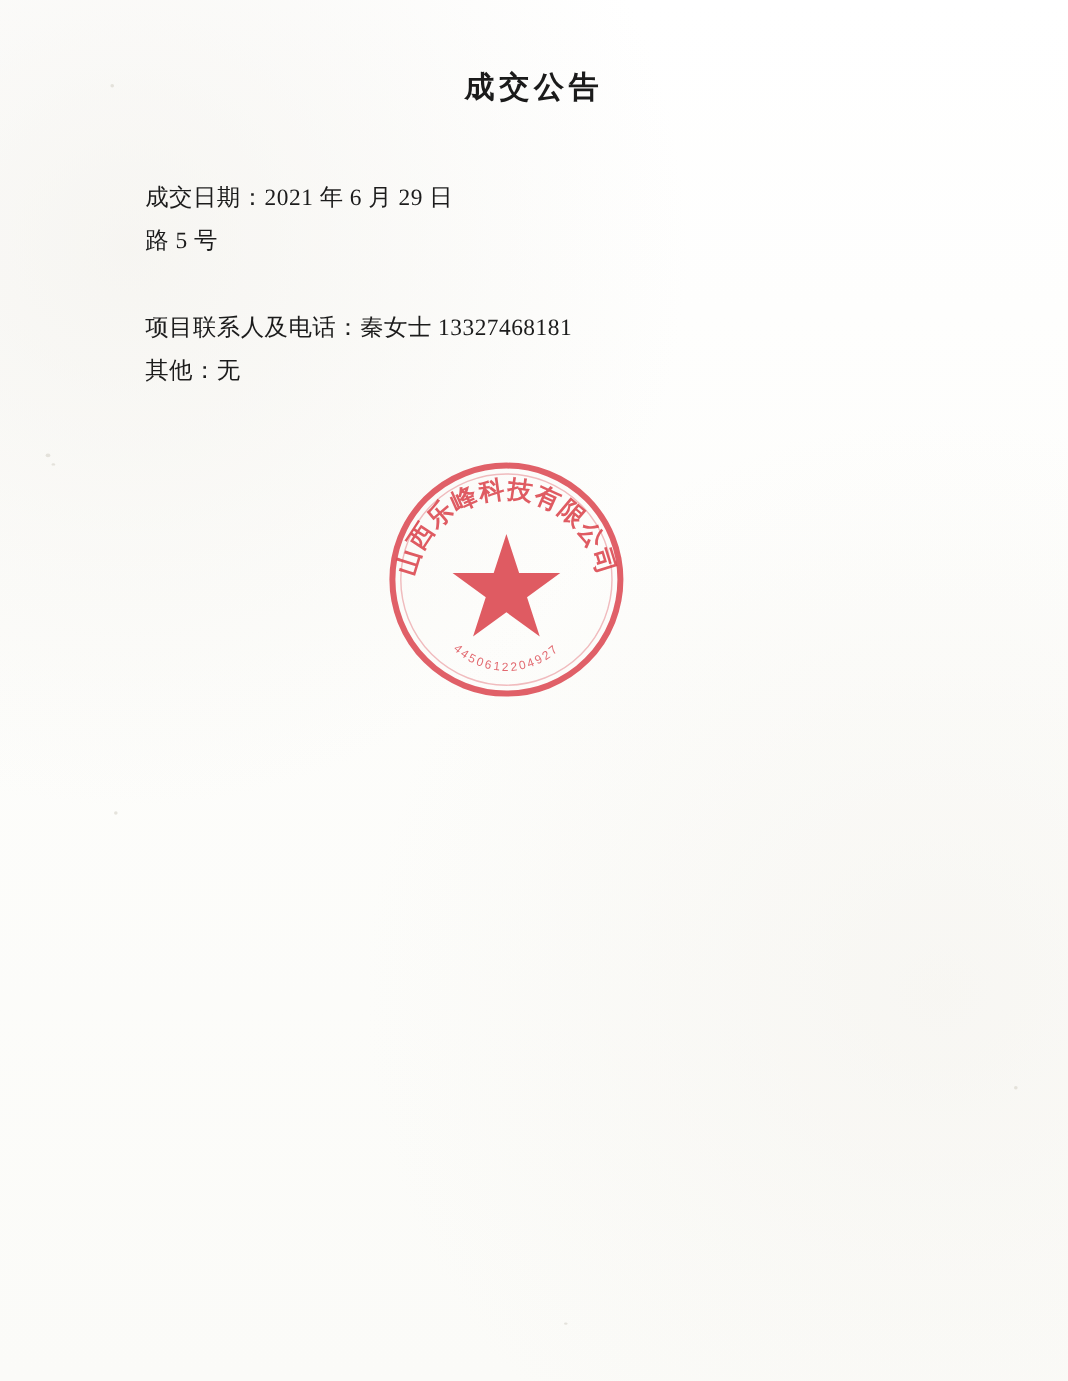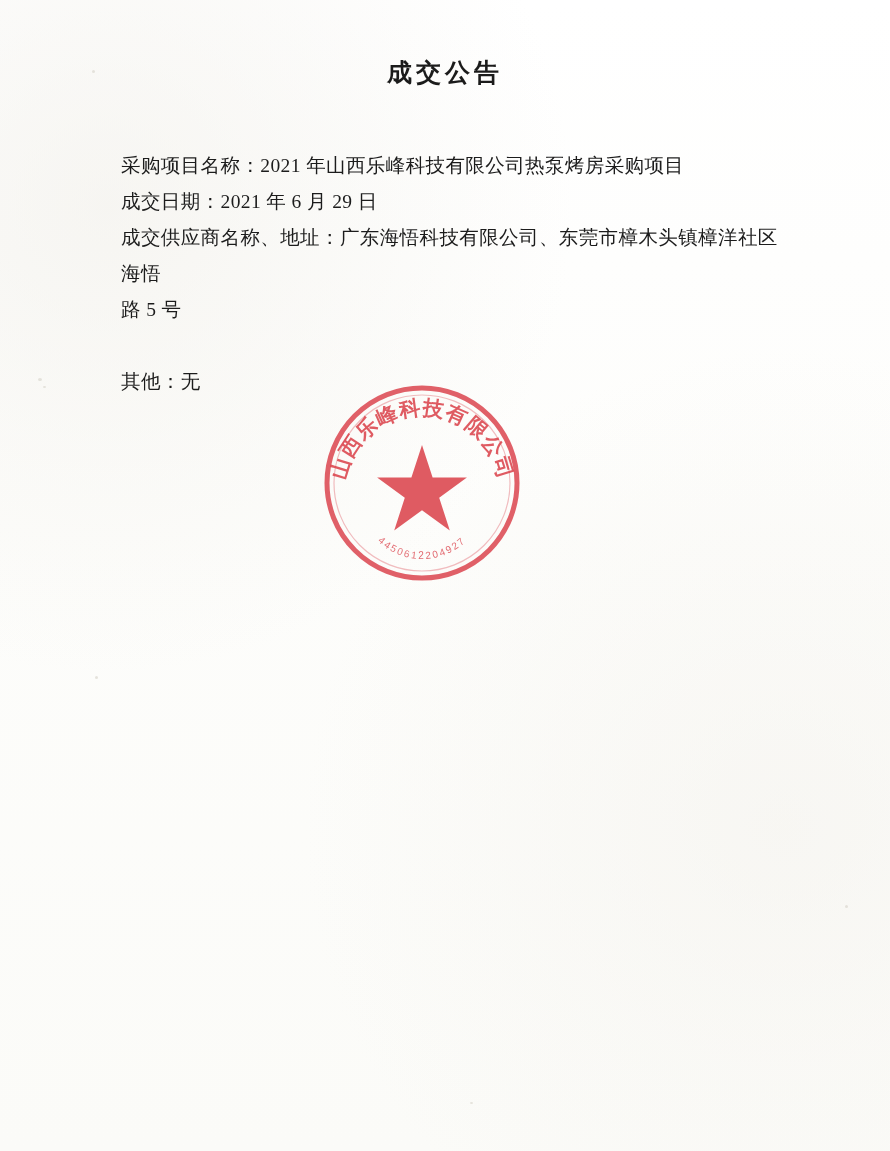--- a/index.html
+++ b/index.html
@@ -97,25 +97,24 @@
   <div class="speck" style="left:92px;  top:70px;  width:3px; height:3px;"></div>
   <div class="speck" style="left:38px;  top:378px; width:4px; height:3px;"></div>
   <div class="speck" style="left:43px;  top:386px; width:3px; height:2px;"></div>
   <div class="speck" style="left:95px;  top:676px; width:3px; height:3px;"></div>
   <div class="speck" style="left:845px; top:905px; width:3px; height:3px;"></div>
   <div class="speck" style="left:470px; top:1102px; width:3px; height:2px;"></div>
 
   <div class="doc-title">成交公告</div>
 
   <div class="body-block">
-    <p class="line">采购项目名称：2021 年山西乐峰科技有限公司热泵烤房采购项目</p>
     <p class="line">成交日期：2021 年 6 月 29 日</p>
-    <p class="line">成交供应商名称、地址：广东海悟科技有限公司、东莞市樟木头镇樟洋社区海悟</p>
     <p class="line indent-cont">路 5 号</p>
     <div class="gap"></div>
+    <p class="line">项目联系人及电话：秦女士 13327468181</p>
     <p class="line">其他：无</p>
   </div>
 
   <div class="stamp">
     <svg width="200" height="200" viewBox="0 0 200 200" xmlns="http://www.w3.org/2000/svg">
       <g fill="none" stroke="#d8353f" stroke-opacity="0.85">
         <circle cx="100" cy="100" r="95" stroke-width="5"></circle>
         <circle cx="100" cy="100" r="88" stroke-width="1.2" stroke-opacity="0.35"></circle>
       </g>
 

